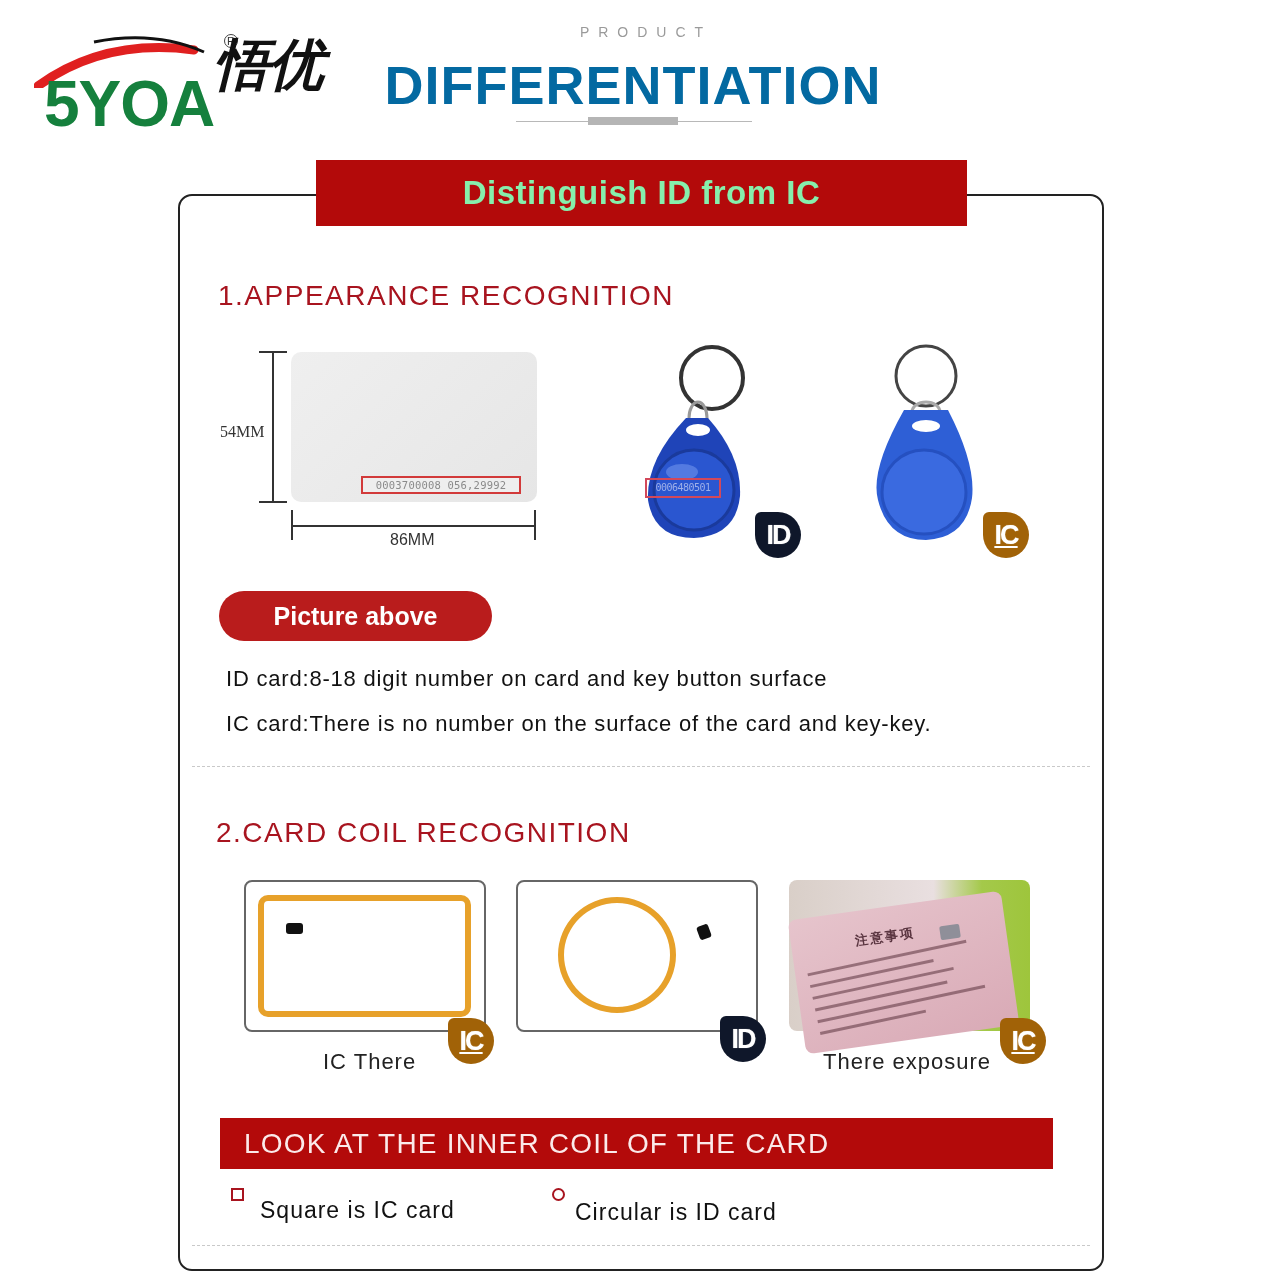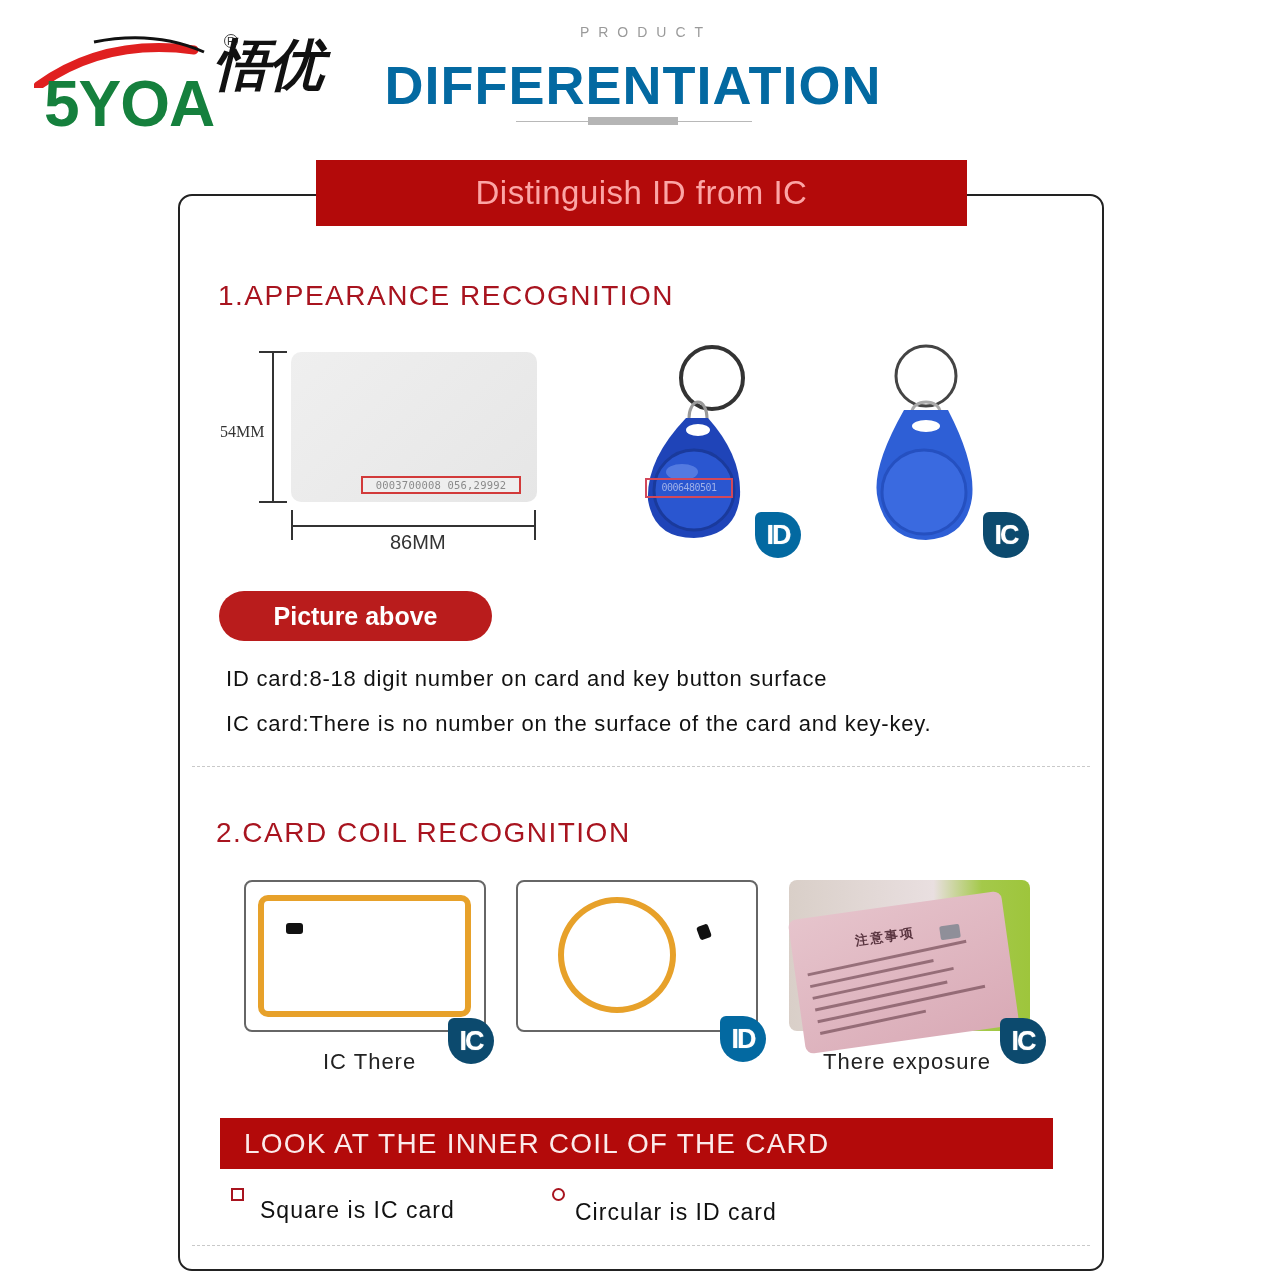--- a/index.html
+++ b/index.html
@@ -17,45 +17,45 @@
   
   .hdr-kicker { left: 0; width: 1283px; top: 24px; text-align: center; font-size: 14px; letter-spacing: 9px; color: #9a9a9a; padding-left: 1px; }
   .hdr-kicker span { display: inline-block; transform: translateX(4px); }
   .hdr-title { left: 0; width: 1266px; top: 54px; text-align: center; font-size: 54px; font-weight: bold; color: #0369a1; letter-spacing: 1px; }
   .hdr-rule { left: 516px; top: 121px; width: 236px; height: 1px; background: #b8b8b8; }
   .hdr-rule-bar { left: 588px; top: 117px; width: 90px; height: 8px; background: #b5b5b5; }
 
   
   .frame { left: 178px; top: 194px; width: 926px; height: 1077px; border: 2.5px solid #222; border-radius: 14px; }
   .banner { left: 316px; top: 160px; width: 651px; height: 66px; background: #b30a0a; display: flex; align-items: center; justify-content: center; }
-  .banner span { color: #fca5a5; font-size: 33px; font-weight: normal; letter-spacing: 0.5px; }
+  .banner span { color: #86efac; font-size: 33px; font-weight: bold; letter-spacing: 0.5px; }
 
   .section-title { color: #a8141f; font-size: 28px; letter-spacing: 1.5px; margin-top: 12px; }
   .s1-title { left: 218px; top: 268px; }
   .s2-title { left: 216px; top: 805px; }
 
   
   .dim-v { left: 272px; top: 352px; width: 2px; height: 150px; background: #333; }
   .dim-v-t { left: 259px; top: 351px; width: 28px; height: 2px; background: #333; }
   .dim-v-b { left: 259px; top: 501px; width: 28px; height: 2px; background: #333; }
   .dim-v-label { left: 220px; top: 423px; font-size: 16px; color: #333; font-family: Liberation Serif, serif; }
   .dim-h { left: 292px; top: 525px; width: 244px; height: 2px; background: #333; }
   .dim-h-l { left: 291px; top: 510px; width: 2px; height: 30px; background: #333; }
   .dim-h-r { left: 534px; top: 510px; width: 2px; height: 30px; background: #333; }
-  .dim-h-label { left: 390px; top: 531px; font-size: 20px; color: #333; }
+  .dim-h-label { left: 390px; top: 531px; font-size: 16px; color: #333; }
   .white-card { left: 291px; top: 352px; width: 246px; height: 150px; background: linear-gradient(135deg,#efefef,#e6e6e6); border-radius: 10px; }
   .card-number { left: 361px; top: 476px; width: 160px; height: 18px; border: 2px solid #d23a3a; font-family: "DejaVu Sans Mono", monospace; font-size: 10.5px; color: #8a8a8a; line-height: 14px; text-align: center; letter-spacing: 0.2px; background: #eeeeee; }
   .fob1 { left: 636px; top: 340px; width: 120px; height: 200px; }
   .fob2 { left: 864px; top: 340px; width: 120px; height: 200px; }
-  .fob-number { left: 645px; top: 478px; width: 88px; height: 20px; border: 2px solid #d2485a; font-family: "DejaVu Sans Mono", monospace; font-size: 10px; color: #9fb0e8; line-height: 16px; text-align: center; letter-spacing: -0.5px; overflow: hidden; }
+  .fob-number { left: 645px; top: 478px; width: 76px; height: 20px; border: 2px solid #d2485a; font-family: "DejaVu Sans Mono", monospace; font-size: 10px; color: #9fb0e8; line-height: 16px; text-align: center; letter-spacing: -0.5px; overflow: hidden; }
 
   
   .badge { width: 46px; height: 46px; border-radius: 50% 50% 50% 50%; display: flex; align-items: center; justify-content: center; color: #fff; font-size: 27px; font-weight: bold; letter-spacing: -2px; }
-  .badge.id { background: #0369a1; border-top-left-radius: 6px; }
-  .badge.ic { background: #0c4a6e; border-top-left-radius: 6px; }
+  .badge.id { background: #0f172a; border-top-left-radius: 6px; }
+  .badge.ic { background: #a16207; border-top-left-radius: 6px; text-decoration: underline; }
   .badge span { display: block; -webkit-text-stroke: 0; text-shadow: 0 0 1px rgba(255,255,255,0.6); }
   .b-fob1 { left: 755px; top: 512px; }
   .b-fob2 { left: 983px; top: 512px; }
 
   
   .pill { left: 219px; top: 591px; width: 273px; height: 50px; background: #b91c1c; border-radius: 25px; display: flex; align-items: center; justify-content: center; }
   .pill span { color: #fff; font-size: 25px; font-weight: bold; }
 
   .desc { left: 226px; font-size: 22px; color: #111; letter-spacing: 0.8px; }
   .desc1 { top: 666px; }

